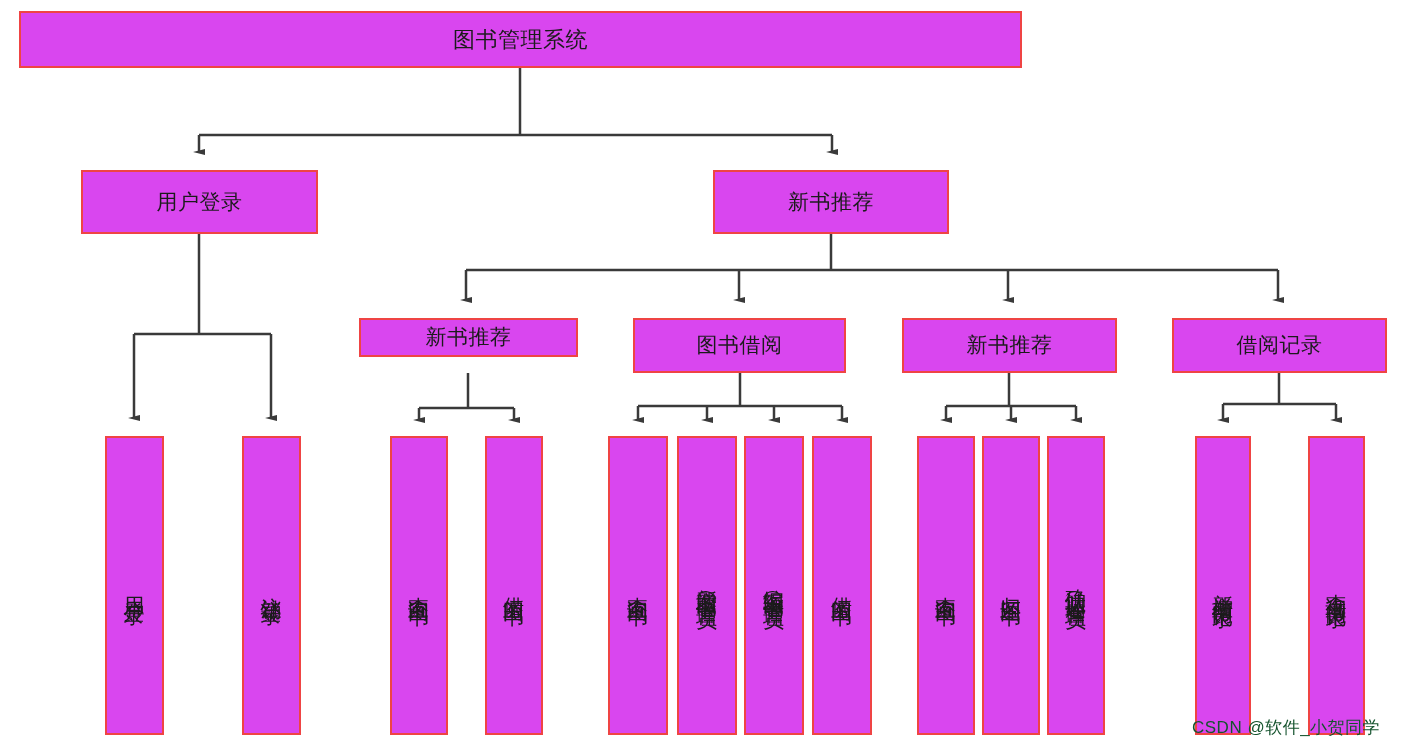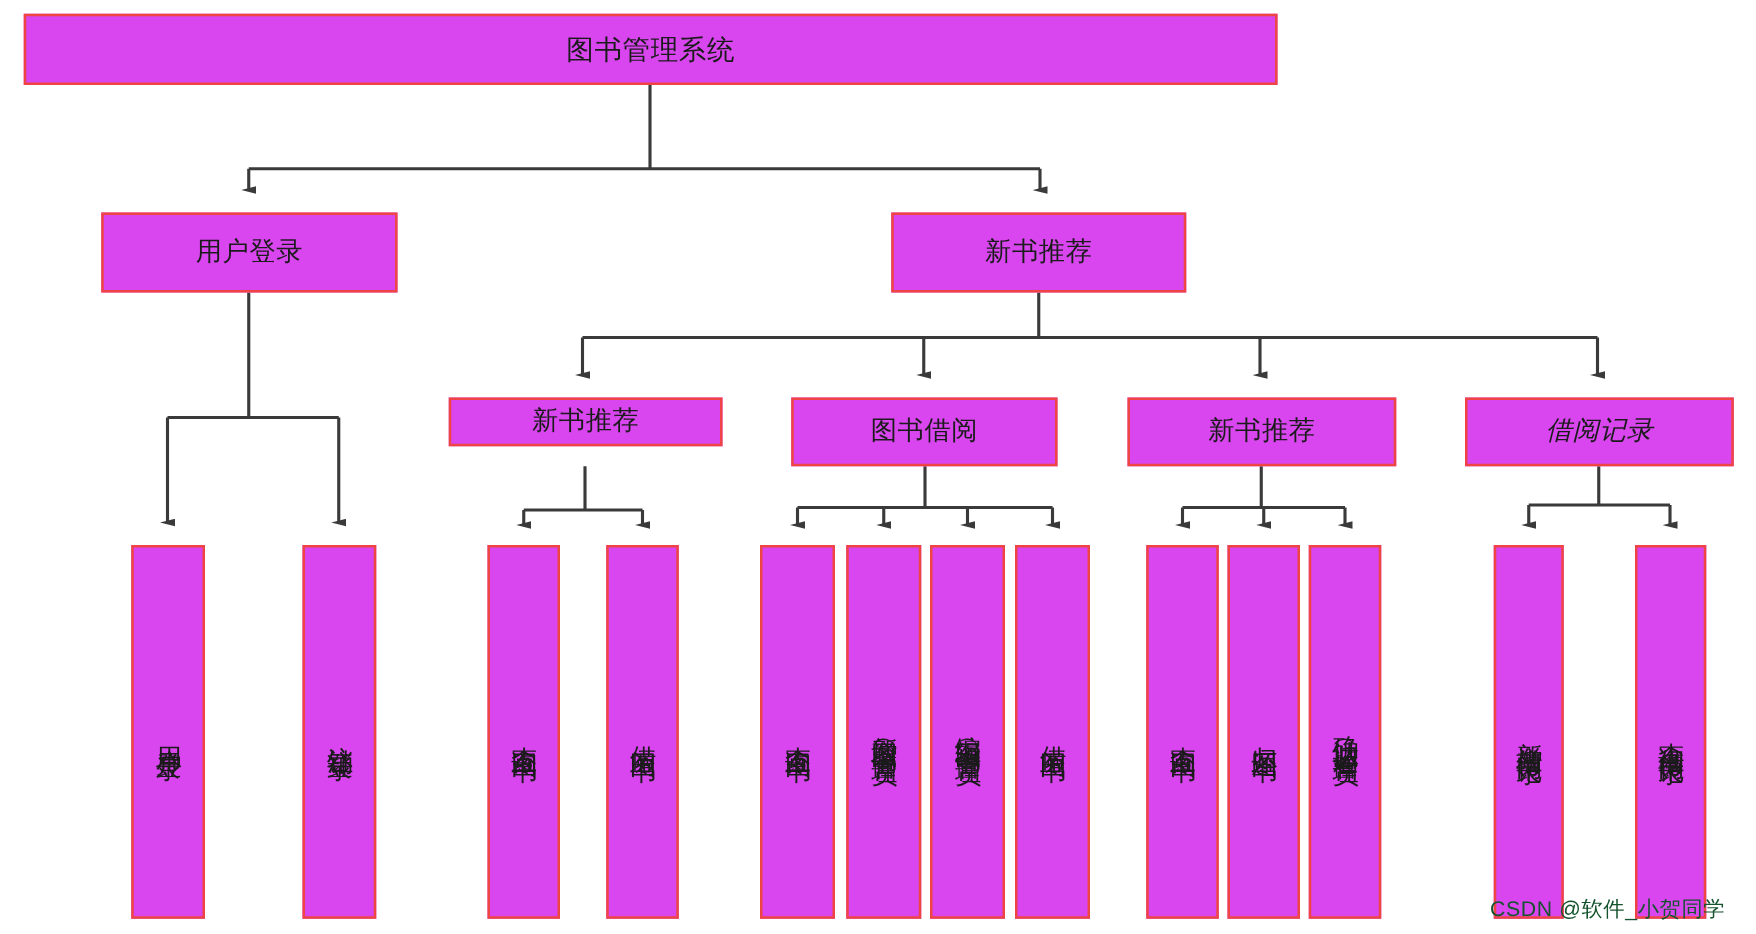--- a/index.html
+++ b/index.html
@@ -138,21 +138,21 @@
 
   <div class="node horiz" style="left:359px; top:318px; width:219px; height:39px;">
     <span class="node-label">新书推荐</span>
   </div>
   <div class="node horiz" style="left:633px; top:318px; width:213px; height:55px;">
     <span class="node-label">图书借阅</span>
   </div>
   <div class="node horiz" style="left:902px; top:318px; width:215px; height:55px;">
     <span class="node-label">新书推荐</span>
   </div>
-  <div class="node horiz" style="left:1172px; top:318px; width:215px; height:55px;font-style:italic;">
+  <div class="node horiz" style="left:1172px; top:318px; width:215px; height:55px;">
     <span class="node-label">借阅记录</span>
   </div>
 
   <div class="node vert" style="left:105px; top:436px; width:59px; height:299px;">
     <span class="node-label">用户登录</span>
   </div>
   <div class="node vert" style="left:242px; top:436px; width:59px; height:299px;">
     <span class="node-label">注销登录</span>
   </div>
   <div class="node vert" style="left:390px; top:436px; width:58px; height:299px;">

